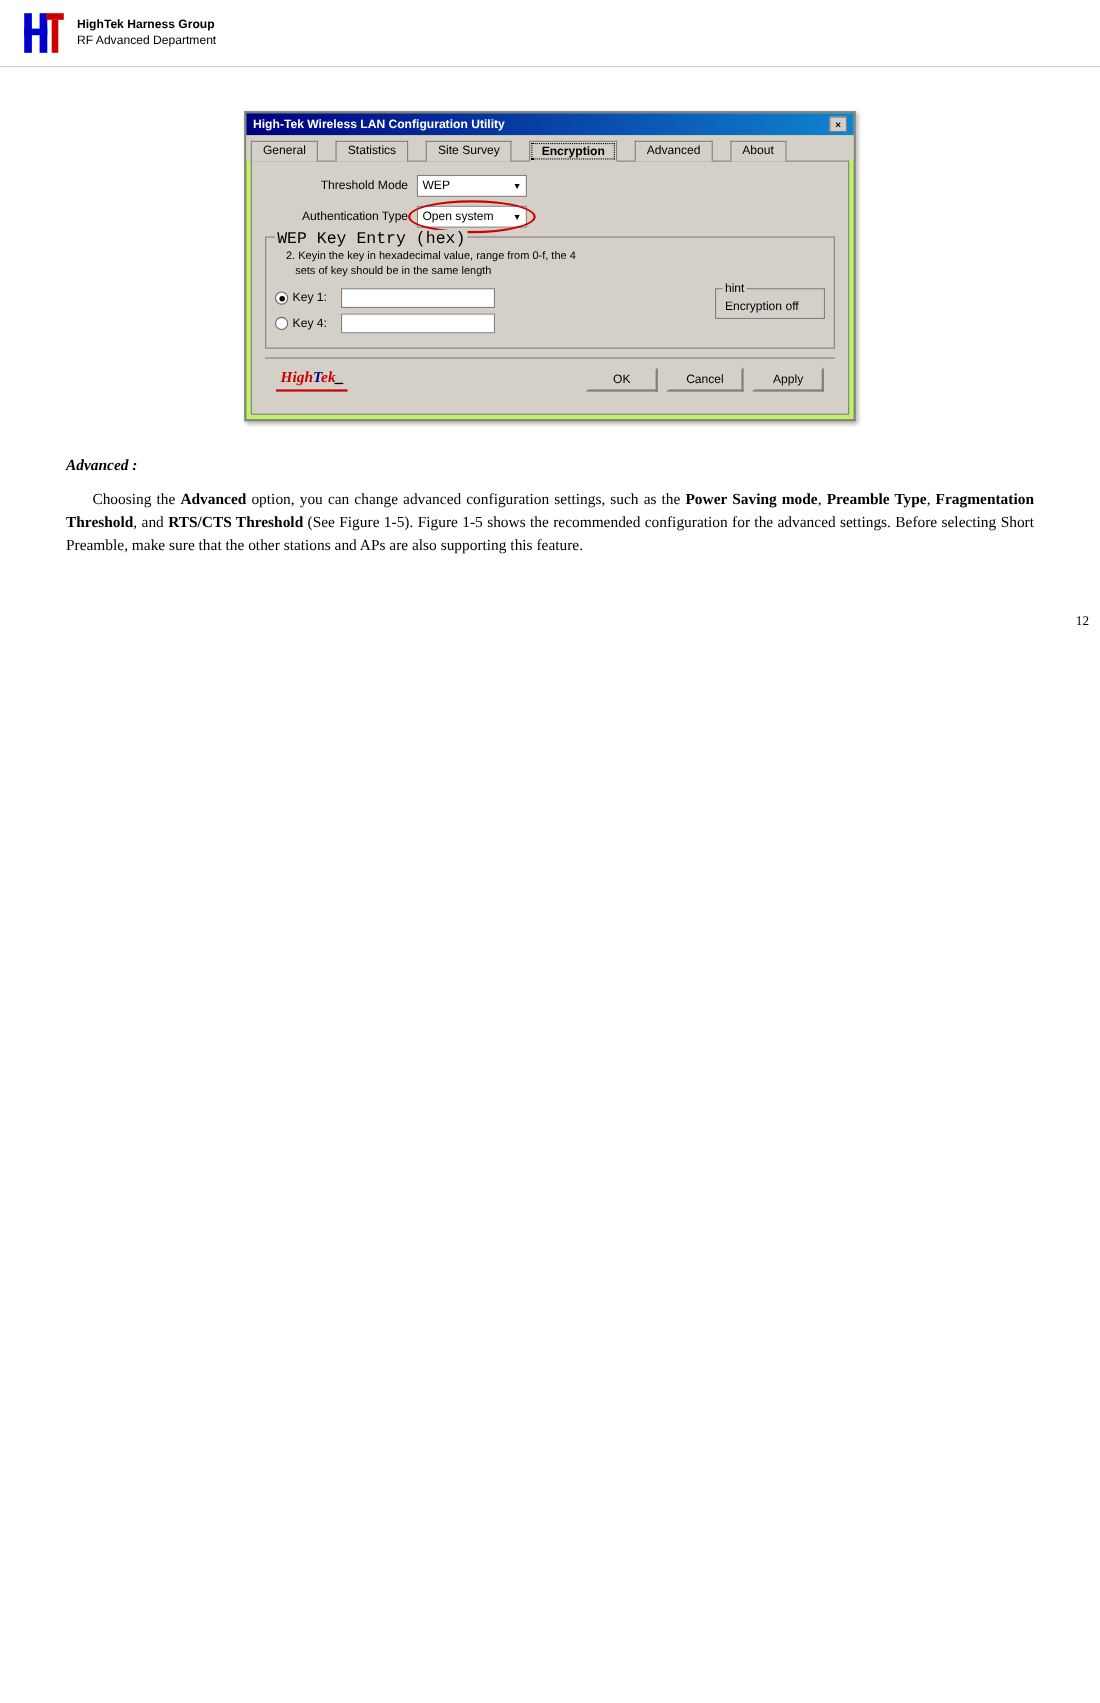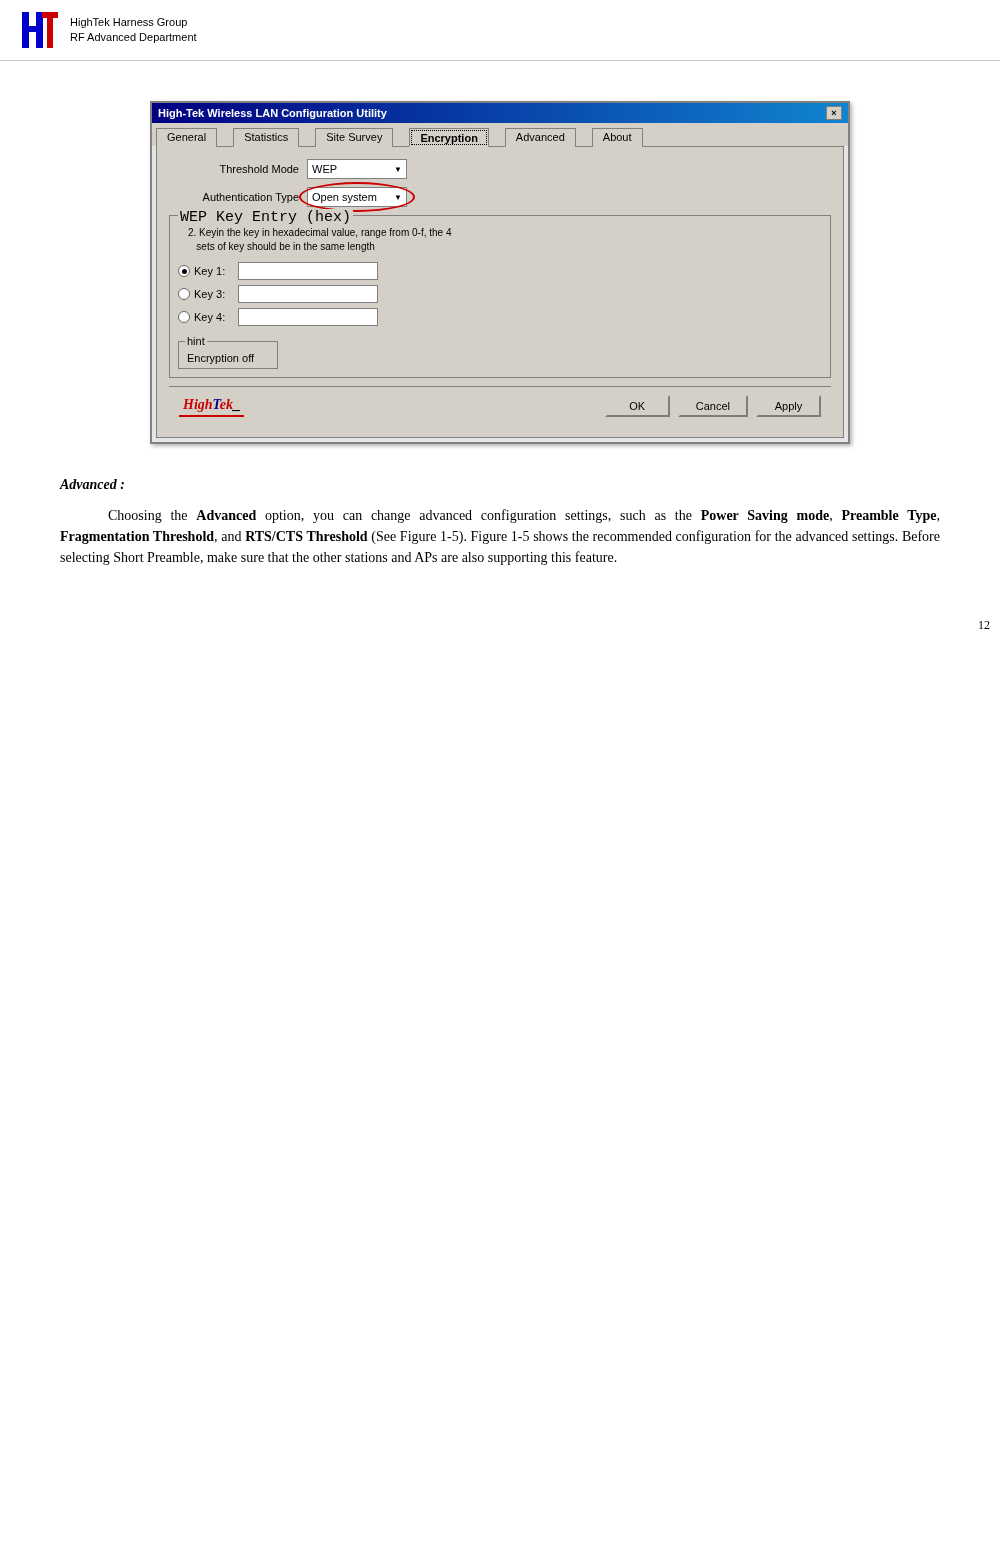--- a/index.html
+++ b/index.html
@@ -24,40 +24,40 @@
       width: 40px;
       height: 40px;
       margin-right: 10px;
       flex-shrink: 0;
     }
     .company-text {
       font-family: Arial, sans-serif;
       font-size: 11px;
       line-height: 1.4;
     }
-    .company-text .name { font-weight: normal; color: #000; }
+    .company-text .name { font-weight: bold; color: #000; }
     .company-text .dept { color: #000; }
 
     
     .content-area {
       padding: 20px 60px;
     }
 
     
     .screenshot-container {
       display: flex;
       justify-content: center;
       margin: 20px 0 30px 0;
     }
 
     
     .win-dialog {
-      width: 700px;
+      width: 556px;
       border: 2px solid #808080;
-      background: #e5e5e5;
+      background: #bef264;
       font-family: 'MS Sans Serif', Arial, sans-serif;
       font-size: 11px;
       box-shadow: 2px 2px 4px rgba(0,0,0,0.3);
     }
     .win-titlebar {
       background: linear-gradient(to right, #000080, #1084d0);
       color: white;
       padding: 3px 6px;
       display: flex;
       justify-content: space-between;
@@ -174,21 +174,20 @@
       margin: 6px 0 2px 10px;
       line-height: 1.4;
     }
 
     
     .keys-hint-row {
       display: flex;
       align-items: flex-start;
       gap: 10px;
       margin-top: 8px;
-      flex-direction: column;
     }
     .keys-column {
       flex: 1;
     }
     .key-row {
       display: flex;
       align-items: center;
       margin-bottom: 5px;
     }
     .radio-btn {
@@ -351,21 +350,21 @@
       margin-bottom: 10px;
       text-align: justify;
     }
     .section-heading {
       font-style: italic;
       font-weight: bold;
       font-size: 14px;
       margin-bottom: 8px;
     }
     .body-indent {
-      margin-left: 48px;
+      margin-left: 24px;
     }
 
     
     .page-number {
       text-align: right;
       padding: 10px;
       font-family: 'Times New Roman', Times, serif;
       font-size: 12px;
     }
   </style>
@@ -442,25 +441,20 @@
           <div class="keys-hint-row">
             <div class="keys-column">
 
               <div class="key-row">
                 <div class="radio-btn checked"></div>
                 <span class="key-label">Key 1:</span>
                 <input type="text" class="win-input" value="" style="">
               </div>
 
 
-              <div class="key-row">
-                <div class="radio-btn"></div>
-                <span class="key-label">Key 3:</span>
-                <input type="text" class="win-input" value="" style="">
-              </div>
 
               <div class="key-row">
                 <div class="radio-btn"></div>
                 <span class="key-label">Key 4:</span>
                 <input type="text" class="win-input" value="" style="">
               </div>
             </div>
 
             <div class="hint-box">
               <div class="hint-box-title">hint</div>

